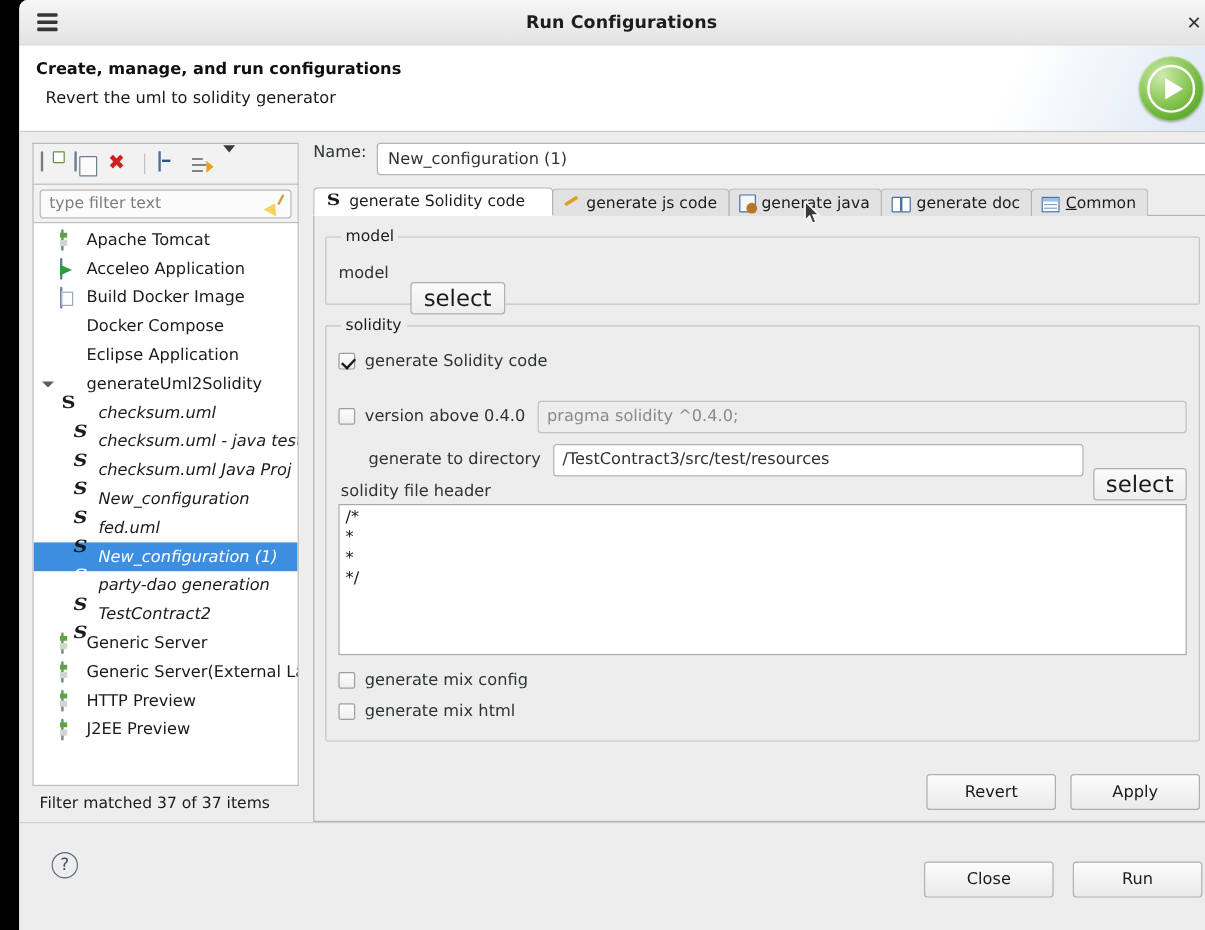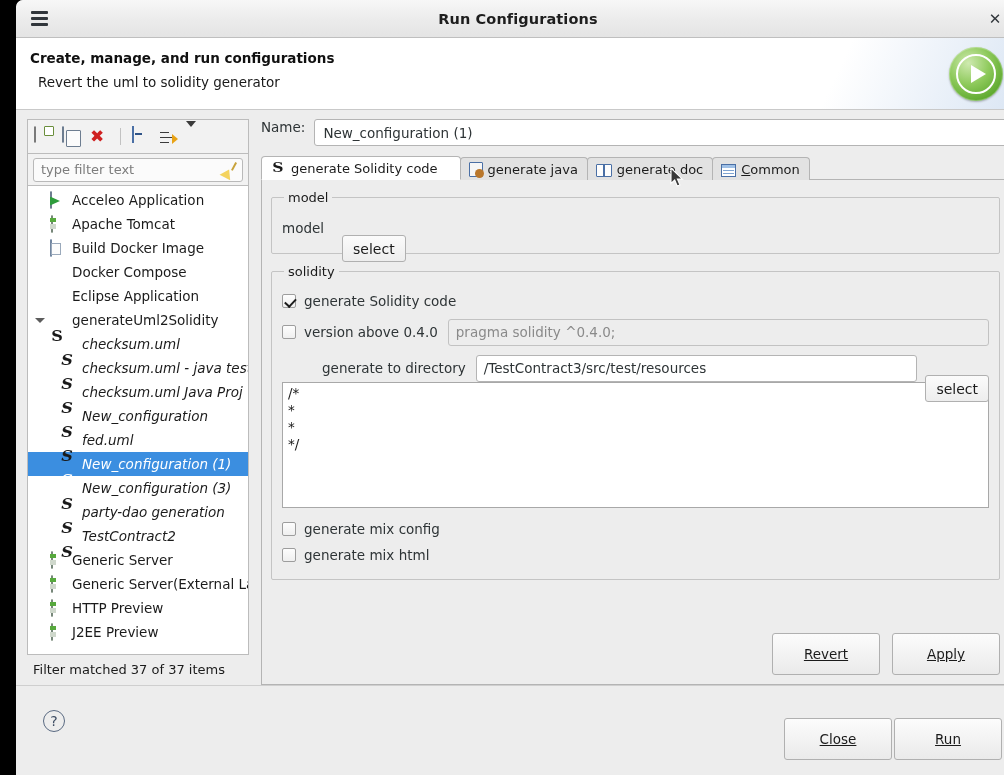--- a/index.html
+++ b/index.html
@@ -365,21 +365,21 @@
     font-size: 13.5px;
     overflow: hidden; white-space: nowrap;
   }
   .txt.disabled { background: #ededed; color: #8a8a8a; border-color: #c2c2c2; text-align: right; }
   .btn {
     height: 27px; min-width: 58px;
     margin-left: 8px;
     border: 1px solid #b0b0b0; border-radius: 3px;
     background: linear-gradient(to bottom, #fbfbfb, #ededed);
     display: flex; align-items: center; justify-content: center;
-    font-size: 14px; cursor: pointer;
+    font-size: 19px; cursor: pointer;
     padding: 0 10px;
     color: #1b1b1b;
     margin-top: 41px;
   }
 
   .chk-row { display: flex; align-items: center; height: 26px; }
   .chk {
     width: 14px; height: 14px; flex: none;
     border: 1px solid #9d9d9d; border-radius: 2px;
     background: linear-gradient(to bottom,#fdfdfd,#efefef);
@@ -406,27 +406,26 @@
     overflow: hidden;
     color: #1b1b1b;
   }
 
   #btnrow-inner {
     margin-top: auto;
     display: flex; justify-content: flex-end; gap: 12px;
     padding-top: 8px;
   }
   .btn-wide {
-    width: 108px; height: 42px;
+    width: 108px; height: 30px;
     border: 1px solid #b0b0b0; border-radius: 3px;
     background: linear-gradient(to bottom, #fcfcfc, #eaeaea);
     display: flex; align-items: center; justify-content: center;
     font-size: 13.5px; cursor: pointer;
     color: #1b1b1b;
-    text-decoration: underline;
   }
 
   
   #footer {
     position: relative;
     height: 90px;
     background: #ededed;
     border-top: 1px solid #cfcfcf;
     display: flex; align-items: center;
   }
@@ -434,21 +433,21 @@
     position: absolute; left: 27px; top: 24px;
     width: 22px; height: 22px; border-radius: 50%;
     border: 1.5px solid #5a6a82;
     color: #3e4d63; font-size: 14px;
     display: flex; align-items: center; justify-content: center;
     cursor: pointer;
     font-family: "DejaVu Sans", sans-serif;
   }
   #footer-btns {
     position: absolute; right: 18px; top: 32px;
-    display: flex; gap: 2px;
+    display: flex; gap: 16px;
   }
 
   
   #cursor {
     position: absolute; left: 654px; top: 167px;
     width: 14px; height: 21px;
     pointer-events: none; z-index: 99;
   }
 </style>
 </head>
@@ -502,30 +501,30 @@
           <span id="broom">
             <span class="bristle"></span>
               <span class="handle"></span>
           </span>
         </div>
       </div>
 
       <div id="tree">
           <div class="tree-row">
             <span class="twisty"></span>
+            <span class="tr-ico"><span class="ico-server"></span></span>
+            <span>Apache Tomcat</span>
+          </div>
+          <div class="tree-row">
+            <span class="twisty"></span>
             <span class="tr-ico"><span class="ico-acceleo"></span></span>
             <span>Acceleo Application</span>
           </div>
           <div class="tree-row">
             <span class="twisty"></span>
-            <span class="tr-ico"><span class="ico-server"></span></span>
-            <span>Apache Tomcat</span>
-          </div>
-          <div class="tree-row">
-            <span class="twisty"></span>
             <span class="tr-ico"><span class="ico-docker"></span></span>
             <span>Build Docker Image</span>
           </div>
           <div class="tree-row">
             <span class="twisty"></span>
             <span class="tr-ico"><span class="ico-compose"></span></span>
             <span>Docker Compose</span>
           </div>
           <div class="tree-row">
             <span class="twisty"></span>
@@ -553,24 +552,20 @@
             <span class="tr-ico"><span class="ico-swirl"></span></span>
             <span>New_configuration</span>
           </div>
           <div class="tree-row indent">
             <span class="tr-ico"><span class="ico-swirl"></span></span>
             <span>fed.uml</span>
           </div>
           <div class="tree-row sel indent">
             <span class="tr-ico"><span class="ico-swirl"></span></span>
             <span>New_configuration (1)</span>
-          </div>
-          <div class="tree-row indent">
-            <span class="tr-ico"><span class="ico-swirl"></span></span>
-            <span>New_configuration (3)</span>
           </div>
           <div class="tree-row indent">
             <span class="tr-ico"><span class="ico-swirl"></span></span>
             <span>party-dao generation</span>
           </div>
           <div class="tree-row indent">
             <span class="tr-ico"><span class="ico-swirl"></span></span>
             <span>TestContract2</span>
           </div>
           <div class="tree-row">
@@ -604,20 +599,24 @@
 
       <div id="name-row">
         <span id="name-label">Name:</span>
         <div id="name-input">New_configuration (1)</div>
       </div>
 
       <div id="tabbar">
           <div class="tab active">
             <span class="tab-ico ti-swirl"></span>
             <span>generate Solidity code</span>
+          </div>
+          <div class="tab">
+            <span class="tab-ico ti-js"></span>
+            <span>generate js code</span>
           </div>
           <div class="tab">
             <span class="tab-ico ti-java"></span>
             <span>generate java</span>
           </div>
           <div class="tab">
             <span class="tab-ico ti-doc"></span>
             <span>generate doc</span>
           </div>
           <div class="tab">
@@ -637,32 +636,33 @@
         </fieldset>
 
         <fieldset class="grp">
           <legend>solidity</legend>
 
           <div class="chk-row">
             <span class="chk checked"></span>
             <span class="chk-label">generate Solidity code</span>
           </div>
 
-          <div class="field-row" style="margin-top:4px">
+          <div class="field-row" style="margin-top:19px">
             <span class="chk"></span>
             <span class="field-label">version above 0.4.0</span>
             <div class="txt disabled">pragma solidity ^0.4.0;</div>
           </div>
 
           <div class="field-row" style="margin-top:8px">
-            <span class="field-label" style="margin-left:40px">generate to directory</span>
+            <span class="field-label" style="margin-left:25px">generate to directory</span>
             <div class="txt">/TestContract3/src/test/resources</div>
             <div class="btn">select</div>
           </div>
 
+          <div id="header-lbl">solidity file header</div>
           <div id="header-area">/*
 *
 *
 */</div>
 
           <div class="chk-row" style="margin-top:8px">
             <span class="chk"></span>
             <span class="chk-label">generate mix config</span>
           </div>
           <div class="chk-row">

